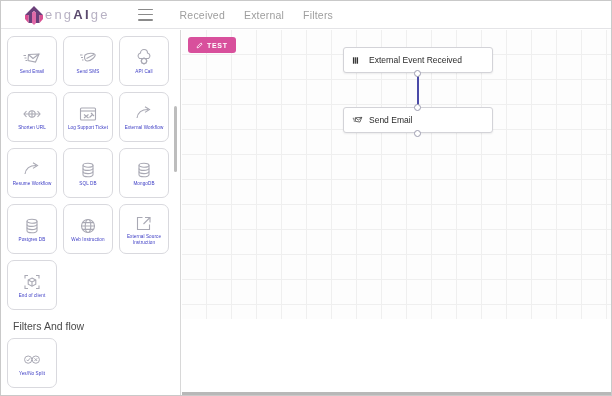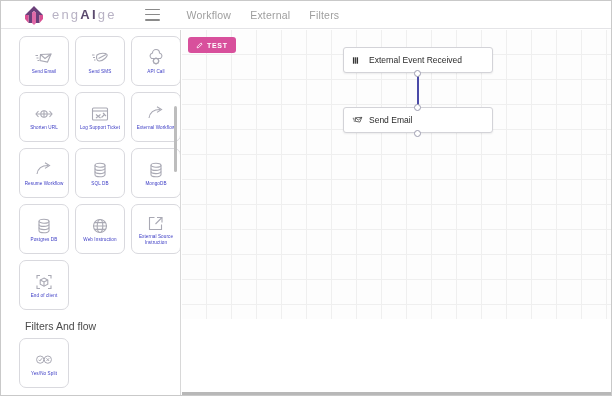--- a/index.html
+++ b/index.html
@@ -20,21 +20,21 @@
   
   .topnav {
     position: absolute; left: 0; top: 0;
     width: 612px; height: 28px;
     background: #ffffff;
     border-bottom: 1px solid #e4e4e7;
     display: flex; align-items: center;
   }
   .logo-wrap {
     display: flex; align-items: center;
-    margin-left: 22px; gap: 7px;
+    margin-left: 22px; 
   }
   .logo-mark { width: 22px; height: 22px; display:block; }
   .logo-text {
     font-size: 13px; letter-spacing: 2.2px;
     color: #b8b2c4; font-weight: 400;
   }
   .logo-text .ai { color: #5b4a6e; font-weight: 700; }
 
   .hamburger {
     margin-left: 28px;
@@ -52,21 +52,21 @@
 
   
   .sidebar {
     position: absolute; left: 0; top: 29px;
     width: 180px; height: 366px;
     background: #ffffff;
     border-right: 1px solid #d8d8d8;
     overflow: hidden;
   }
   .palette {
-    position: absolute; left: 12px; top: 0;
+    position: absolute; left: 0; top: 0;
     width: 160px; padding: 6px 0 0 6px;
   }
   .tile-grid { display: flex; flex-wrap: wrap; gap: 6px; width: 172px; }
   .tile {
     width: 50px; height: 50px;
     border: 1px solid #d9d9de;
     border-radius: 7px;
     background: #fff;
     display: flex; flex-direction: column;
     align-items: center; justify-content: center;
@@ -172,21 +172,21 @@
       <div class="logo-text"><span>eng</span><span class="ai">AI</span><span>ge</span></div>
     </div>
 
     <div class="hamburger">
       <span></span>
       <span></span>
       <span></span>
     </div>
 
     <div class="navlinks">
-      <div class="navlink">Workflow</div>
+      <div class="navlink">Received</div>
       <div class="navlink">External</div>
       <div class="navlink">Filters</div>
     </div>
   </div>
 
   <div class="sidebar">
     <div class="palette">
 
       <div class="tile-grid">
 

